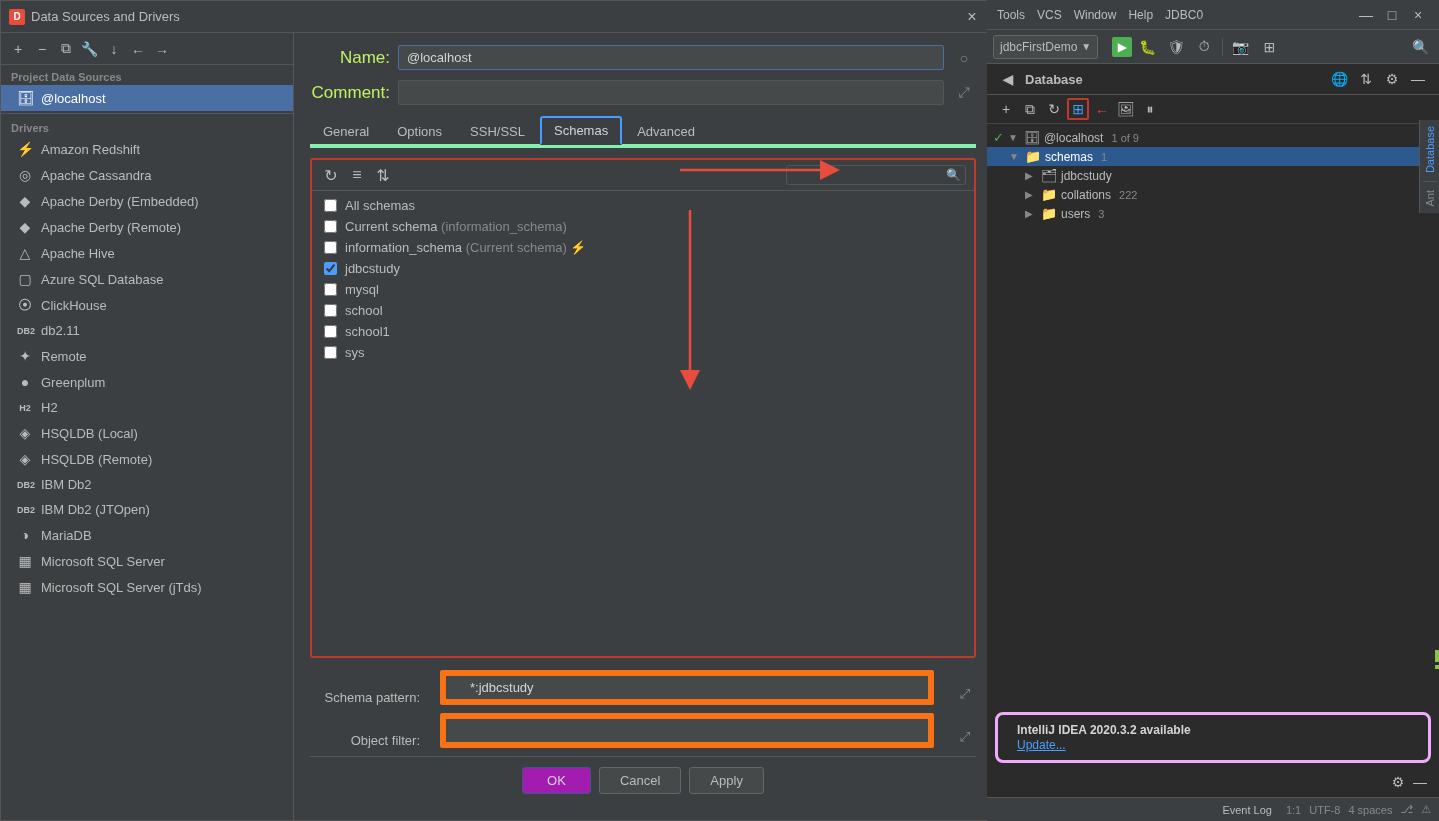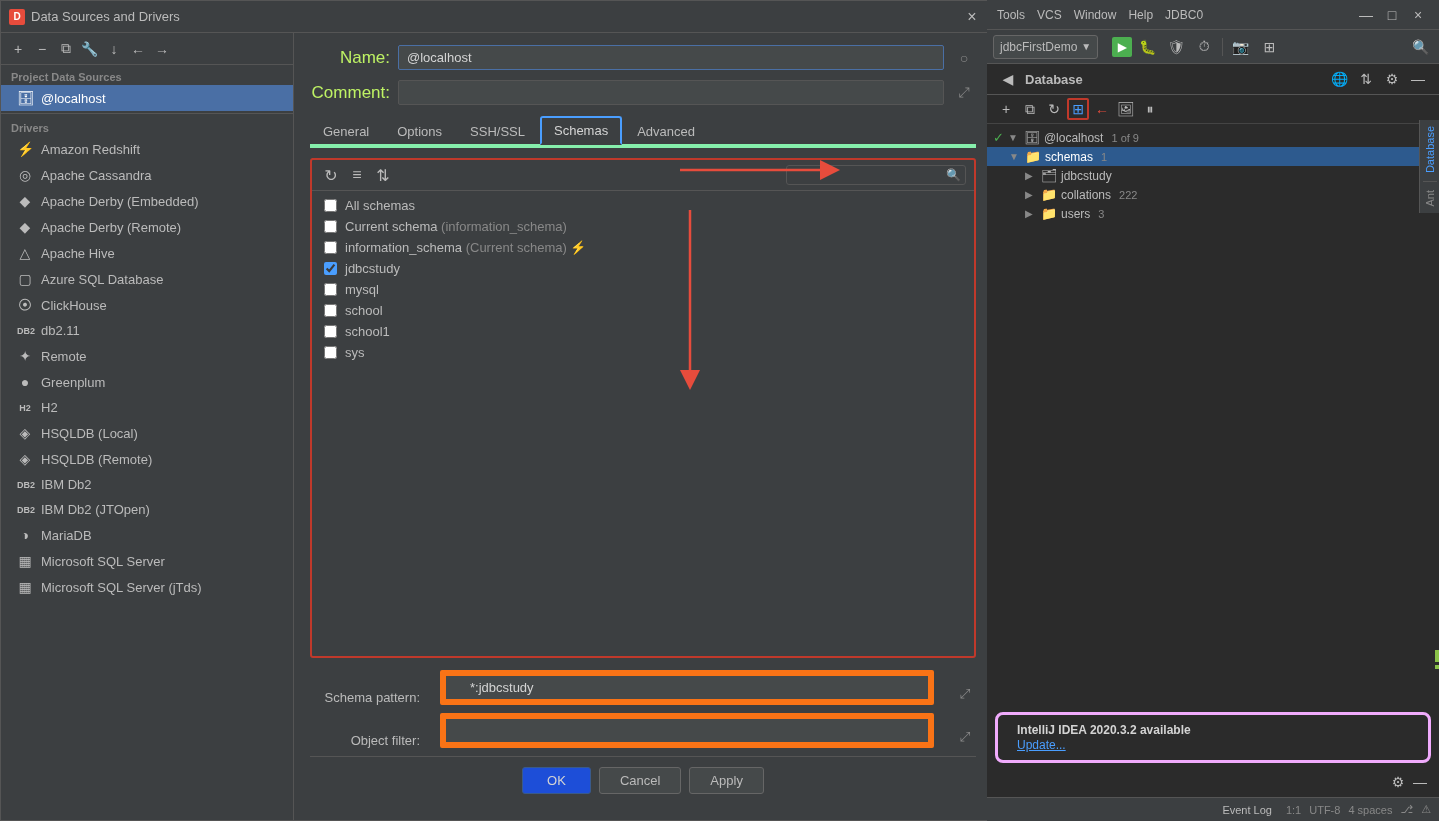--- a/index.html
+++ b/index.html
@@ -216,21 +216,21 @@
     }
 
     
     .dialog-footer {
       display: flex; justify-content: center; gap: 8px;
       padding: 10px 0 14px;
       border-top: 1px solid #555;
     }
     .btn-primary {
       padding: 5px 24px;
-      background: #1d4ed8;
+      background: #a21caf;
       border: 1px solid #3a5a8a;
       border-radius: 3px;
       color: #d4d4d4;
       cursor: pointer;
       font-size: 13px;
     }
     .btn-secondary {
       padding: 5px 20px;
       background: #45494a;
       border: 1px solid #666;

